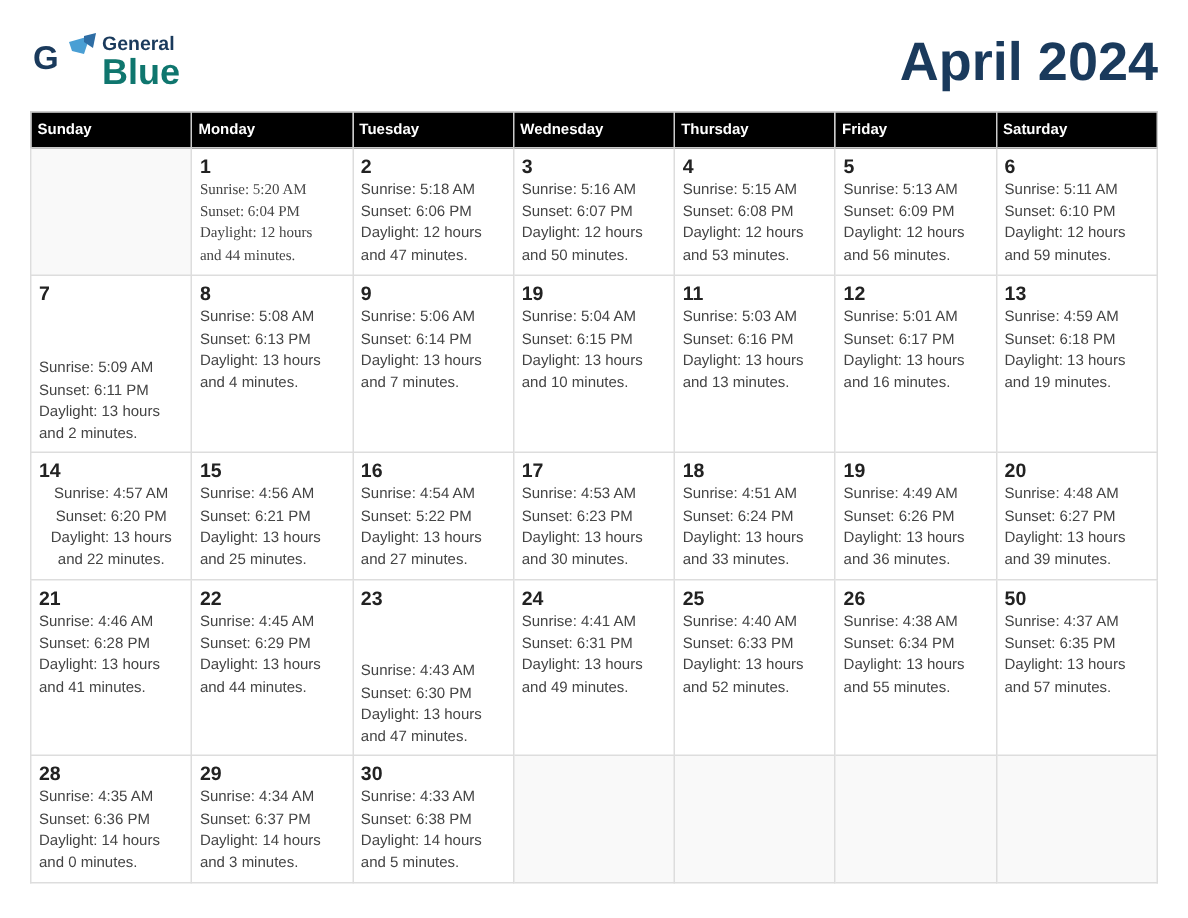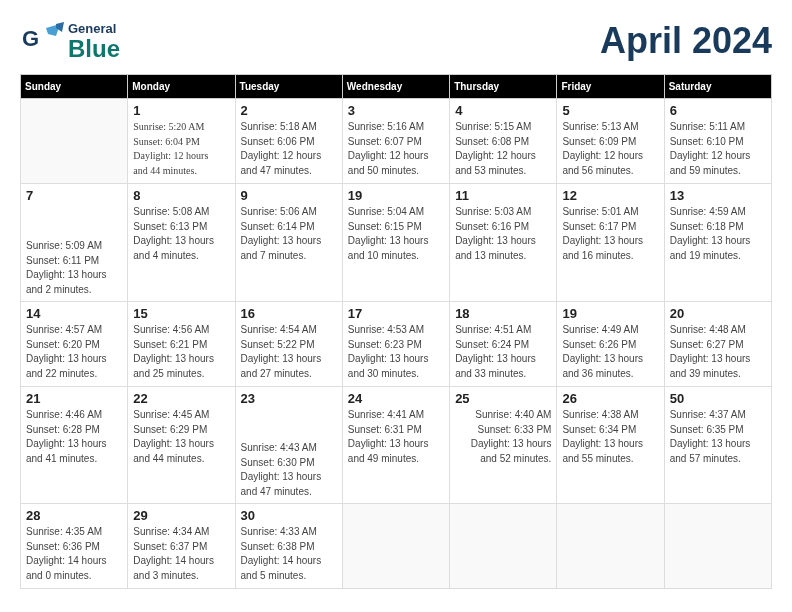--- a/index.html
+++ b/index.html
@@ -201,21 +201,21 @@
           <span class="day-num">13</span>
           <div class="day-info" style="white-space: pre-line;">Sunrise: 4:59 AM
 Sunset: 6:18 PM
 Daylight: 13 hours
 and 19 minutes.</div>
         </td>
       </tr>
       <tr>
         <td>
           <span class="day-num">14</span>
-          <div class="day-info" style="white-space: pre-line;">Sunrise: 4:57 AM
+          <div class="day-info" style="white-space: pre-line; text-align: center;">Sunrise: 4:57 AM
 Sunset: 6:20 PM
 Daylight: 13 hours
 and 22 minutes.</div>
         </td>
         <td>
           <span class="day-num">15</span>
           <div class="day-info" style="white-space: pre-line;">Sunrise: 4:56 AM
 Sunset: 6:21 PM
 Daylight: 13 hours
 and 25 minutes.</div>
@@ -280,21 +280,21 @@
         </td>
         <td>
           <span class="day-num">24</span>
           <div class="day-info" style="white-space: pre-line;">Sunrise: 4:41 AM
 Sunset: 6:31 PM
 Daylight: 13 hours
 and 49 minutes.</div>
         </td>
         <td>
           <span class="day-num">25</span>
-          <div class="day-info" style="white-space: pre-line; text-align: right;">Sunrise: 4:40 AM
+          <div class="day-info" style="white-space: pre-line;">Sunrise: 4:40 AM
 Sunset: 6:33 PM
 Daylight: 13 hours
 and 52 minutes.</div>
         </td>
         <td>
           <span class="day-num">26</span>
           <div class="day-info" style="white-space: pre-line;">Sunrise: 4:38 AM
 Sunset: 6:34 PM
 Daylight: 13 hours
 and 55 minutes.</div>

